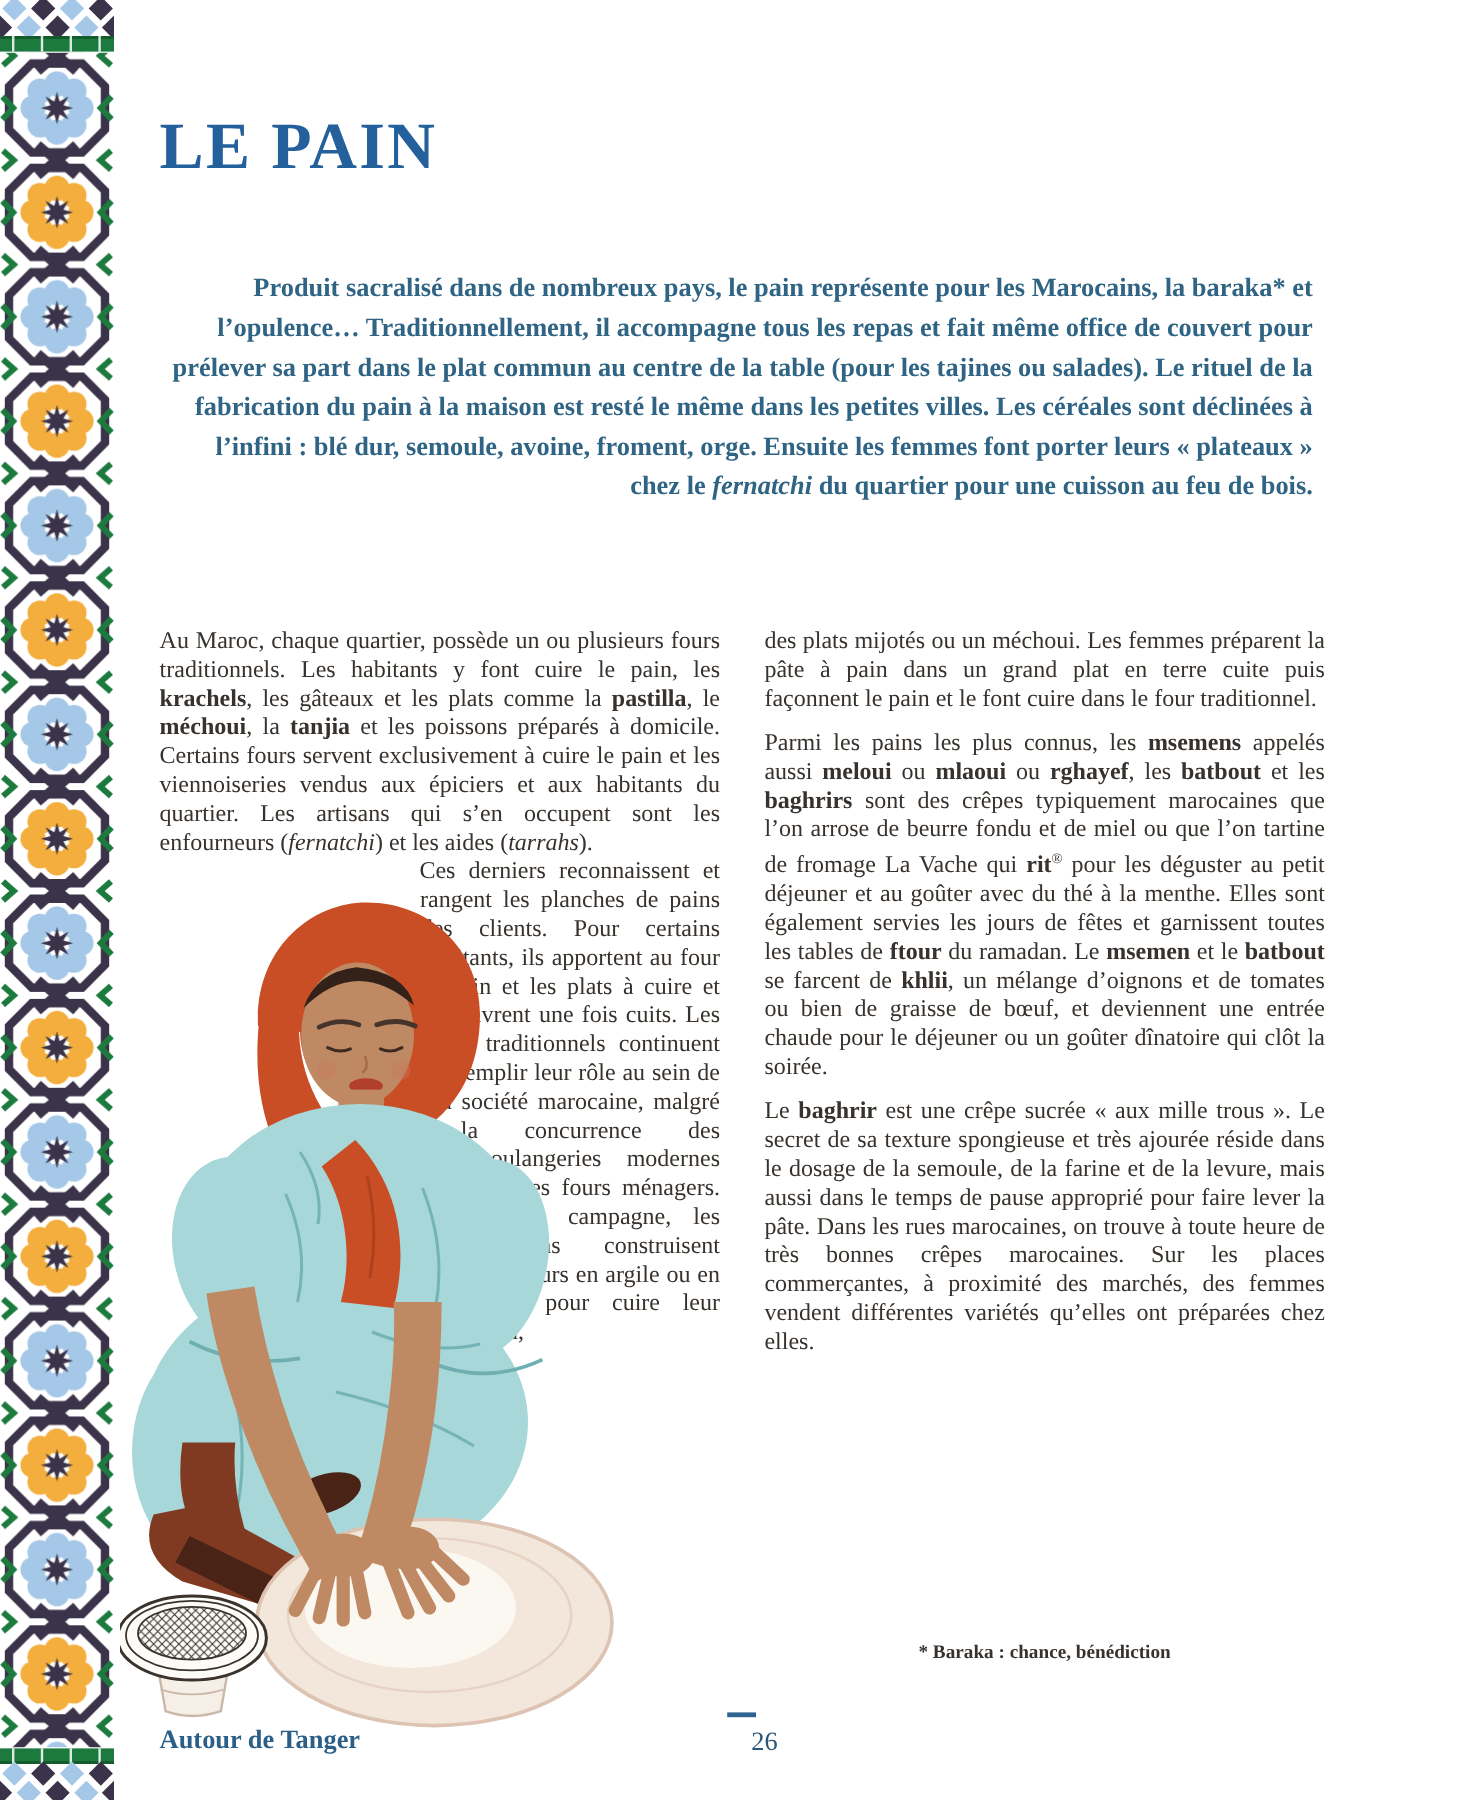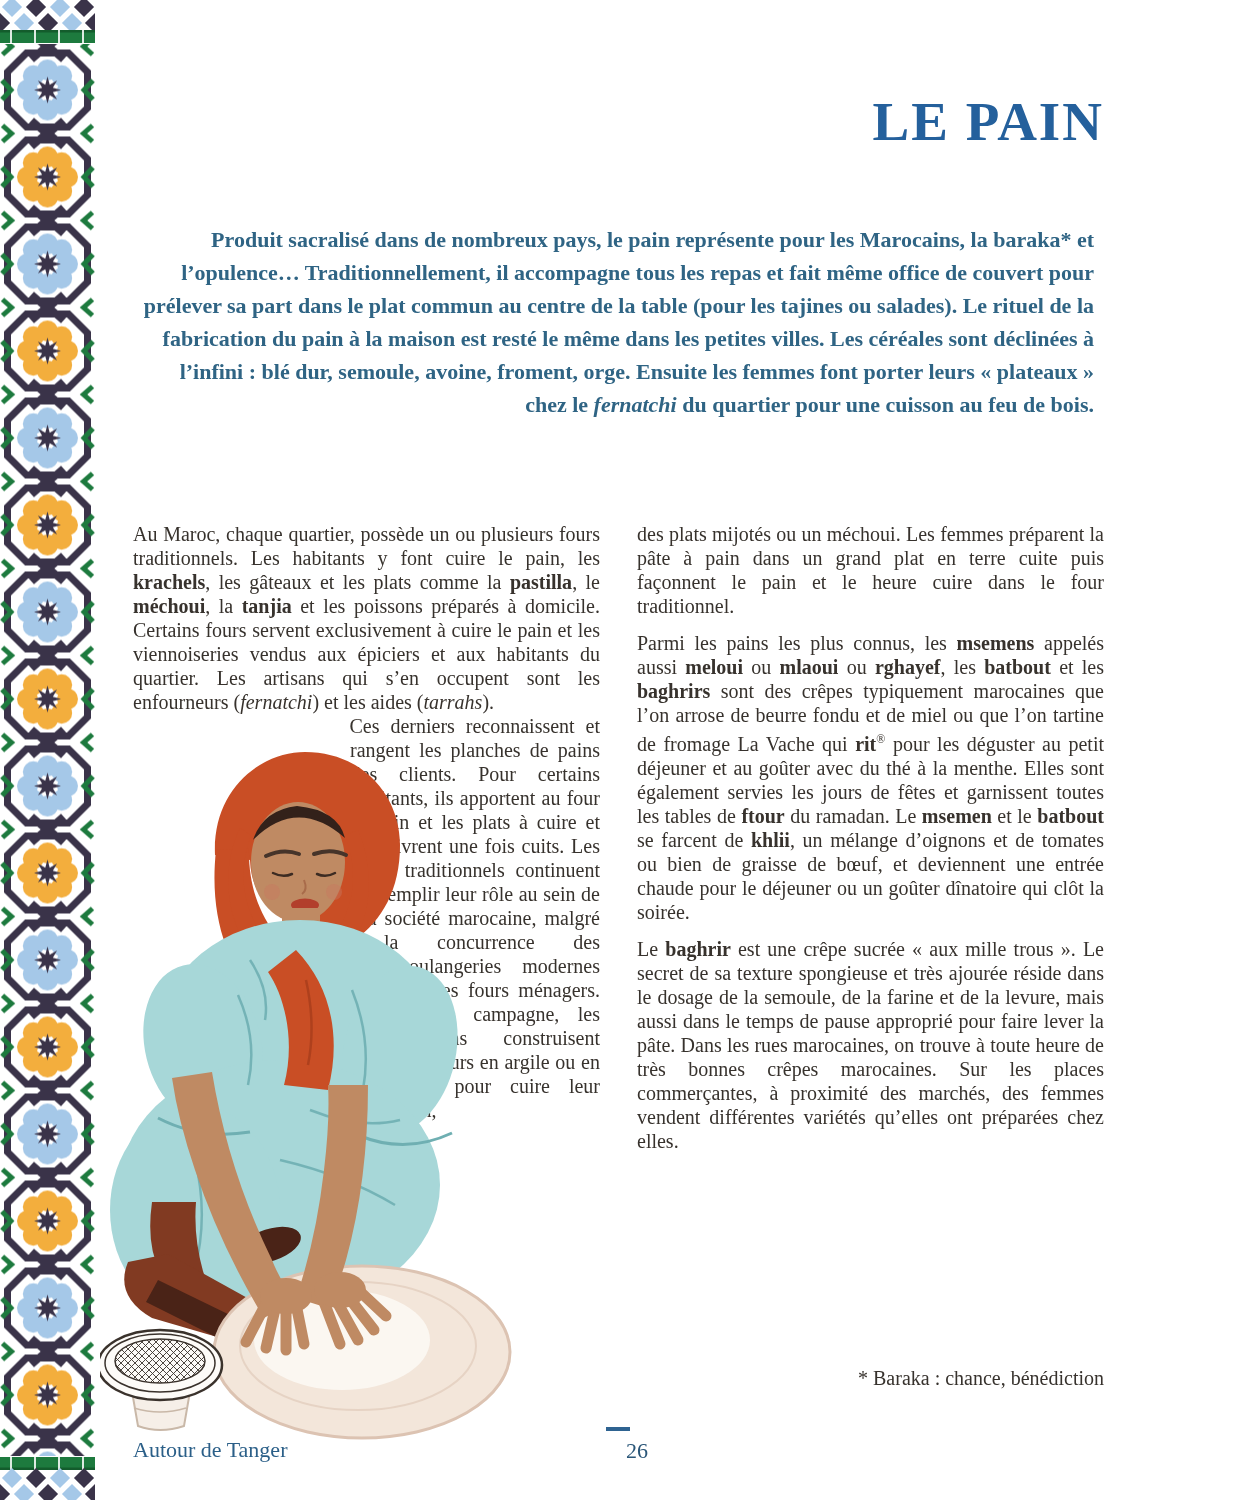--- a/index.html
+++ b/index.html
@@ -8,37 +8,37 @@
     --c_scarf:#c94e25; --c_tunic:#a7d7d8; --c_tunicline:#6fafb2; --c_skin:#bf8a63;
     --c_bowl:#f3e6da; --c_bowledge:#dcc3b2; --c_dough:#fbf7f1; --c_sandal:#813a22; --c_strap:#4a2317;
     --c_hair:#33211a; --c_lips:#b23f2c;
   }
   *{margin:0;padding:0;box-sizing:border-box;}
   html,body{width:1236px;height:1500px;}
   body{position:relative;background:#ffffff;overflow:hidden;
        font-family:"Liberation Serif","DejaVu Serif",serif;color:var(--c_body);}
   .tile-border{position:absolute;left:0;top:0;width:95px;height:1500px;}
   .content{position:absolute;left:133px;top:0;width:971px;height:1500px;}
-  .page-title{position:absolute;top:94px;left:0;width:100%;text-align:right;
+  .page-title{position:absolute;top:94px;left:0;width:100%;text-align:left;
       font-size:55px;line-height:1;font-weight:700;letter-spacing:2px;color:var(--c_title);}
   .intro{position:absolute;top:223px;left:10px;width:951px;text-align:right;
       font-size:22px;line-height:33px;font-weight:700;color:var(--c_intro);}
   .col{position:absolute;top:522px;width:467px;font-size:20px;line-height:24px;
       text-align:justify;hyphens:auto;-webkit-hyphens:auto;}
   .col-left{left:0;height:920px;}
   .col-right{left:504px;}
   .col p{margin:0;}
   .col-right p + p{margin-top:13px;}
   .wrap-spacer{float:left;width:300px;height:711px;shape-margin:6px;
       shape-outside:polygon(0px 0px,210px 0px,214px 180px,224px 220px,254px 252px,
       269px 285px,262px 330px,252px 470px,258px 711px,0px 711px);}
   .illustration{position:absolute;left:100px;top:740px;width:420px;height:700px;z-index:1;}
-  .footnote{position:absolute;top:1366px;left:504px;width:467px;text-align:right;
-      font-size:20px;line-height:24px;color:var(--c_body);}
-  .footer-title{position:absolute;top:1437px;left:0;font-size:22px;font-weight:400;
+  .footnote{position:absolute;top:1366px;left:504px;width:467px;text-align:center;
+      font-size:16px;line-height:24px;color:var(--c_body);font-weight:bold;}
+  .footer-title{position:absolute;top:1437px;left:0;font-size:22px;font-weight:700;
       color:var(--c_footer);z-index:2;}
   .page-num-divider{position:absolute;top:1427px;left:473px;width:24px;height:4px;
       background:#2e6391;}
   .page-num{position:absolute;top:1438px;left:455px;width:60px;text-align:right;
       font-size:22px;color:#2a5678;}
   sup{font-size:0.6em;}
 </style>
 </head>
 <body>
 
@@ -210,21 +210,21 @@
   <h1 class="page-title">LE PAIN</h1>
 
   <p class="intro"><span>Produit sacralisé dans de nombreux pays, le pain représente pour les Marocains, la baraka* et l’opulence… Traditionnellement, il accompagne tous les repas et fait même office de couvert pour prélever sa part dans le plat commun au centre de la table (pour les tajines ou salades). Le rituel de la fabrication du pain à la maison est resté le même dans les petites villes. Les céréales sont déclinées à l’infini : blé dur, semoule, avoine, froment, orge. Ensuite les femmes font porter leurs « plateaux » chez le </span><span style="font-style: italic;">fernatchi</span><span> du quartier pour une cuisson au feu de bois.</span></p>
 
   <div class="col col-left">
     <p><span>Au Maroc, chaque quartier, possède un ou plusieurs fours traditionnels. Les habitants y font cuire le pain, les </span><span style="font-weight: 700;">krachels</span><span>, les gâteaux et les plats comme la </span><span style="font-weight: 700;">pastilla</span><span>, le </span><span style="font-weight: 700;">méchoui</span><span>, la </span><span style="font-weight: 700;">tanjia</span><span> et les poissons préparés à domicile. Certains fours servent exclusivement à cuire le pain et les viennoiseries vendus aux épiciers et aux habitants du quartier. Les artisans qui s’en occupent sont les enfourneurs (</span><span style="font-style: italic;">fernatchi</span><span>) et les aides (</span><span style="font-style: italic;">tarrahs</span><span>).</span></p>
     <p><span class="wrap-spacer"></span><span><span>Ces derniers reconnaissent et rangent les planches de pains des clients. Pour certains habitants, ils apportent au four le pain et les plats à cuire et leur livrent une fois cuits. Les fours traditionnels continuent de remplir leur rôle au sein de la société marocaine, malgré la concurrence des boulangeries modernes et des fours ménagers. À la campagne, les paysans construisent des fours en argile ou en terre pour cuire leur pain,</span></span></p>
   </div>
 
   <div class="col col-right">
-    <p><span>des plats mijotés ou un méchoui. Les femmes préparent la pâte à pain dans un grand plat en terre cuite puis façonnent le pain et le heure cuire dans le four traditionnel.</span></p>
+    <p><span>des plats mijotés ou un méchoui. Les femmes préparent la pâte à pain dans un grand plat en terre cuite puis façonnent le pain et le font cuire dans le four traditionnel.</span></p>
     <p><span>Parmi les pains les plus connus, les </span><span style="font-weight: 700;">msemens</span><span> appelés aussi </span><span style="font-weight: 700;">meloui</span><span> ou </span><span style="font-weight: 700;">mlaoui</span><span> ou </span><span style="font-weight: 700;">rghayef</span><span>, les </span><span style="font-weight: 700;">batbout</span><span> et les </span><span style="font-weight: 700;">baghrirs</span><span> sont des crêpes typiquement marocaines que l’on arrose de beurre fondu et de miel ou que l’on tartine de fromage La Vache qui </span><span style="font-weight: 700;">rit</span><sup>®</sup><span> pour les déguster au petit déjeuner et au goûter avec du thé à la menthe. Elles sont également servies les jours de fêtes et garnissent toutes les tables de </span><span style="font-weight: 700;">ftour</span><span> du ramadan. Le </span><span style="font-weight: 700;">msemen</span><span> et le </span><span style="font-weight: 700;">batbout</span><span> se farcent de </span><span style="font-weight: 700;">khlii</span><span>, un mélange d’oignons et de tomates ou bien de graisse de bœuf, et deviennent une entrée chaude pour le déjeuner ou un goûter dînatoire qui clôt la soirée.</span></p>
     <p><span>Le </span><span style="font-weight: 700;">baghrir</span><span> est une crêpe sucrée « aux mille trous ». Le secret de sa texture spongieuse et très ajourée réside dans le dosage de la semoule, de la farine et de la levure, mais aussi dans le temps de pause approprié pour faire lever la pâte. Dans les rues marocaines, on trouve à toute heure de très bonnes crêpes marocaines. Sur les places commerçantes, à proximité des marchés, des femmes vendent différentes variétés qu’elles ont préparées chez elles.</span></p>
   </div>
 
   <div class="footnote">* Baraka : chance, bénédiction</div>
 
   <div class="footer-title">Autour de Tanger</div>
   <div class="page-num-divider"></div>
   <div class="page-num">26</div>
 </div>

